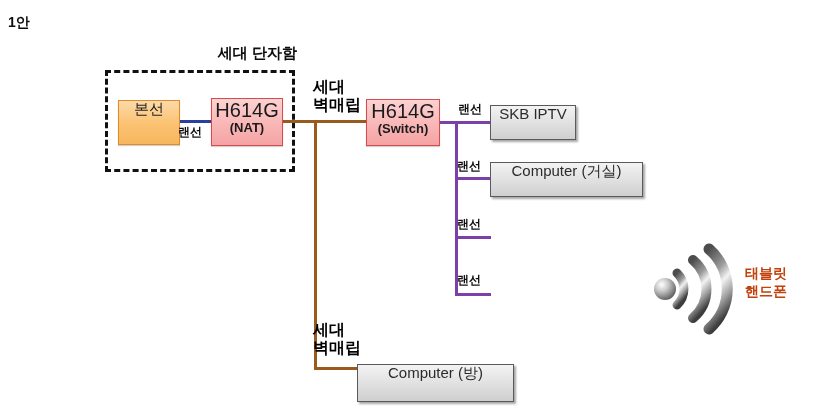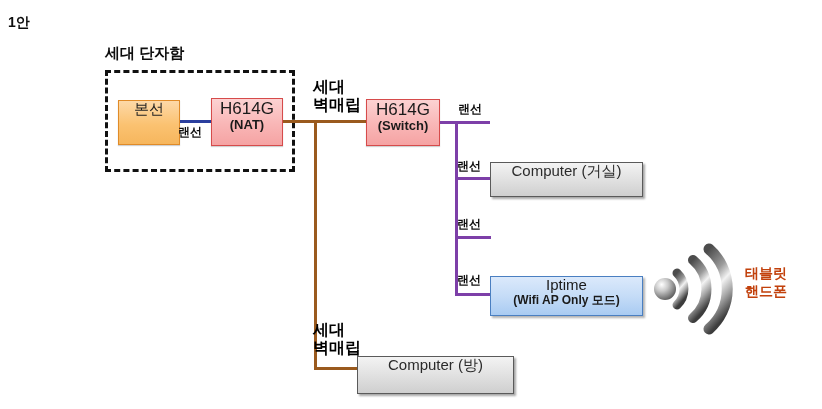--- a/index.html
+++ b/index.html
@@ -18,21 +18,21 @@
   
   #page-title{
     left:8px;top:14px;
     font-size:14px;font-weight:bold;color:#0d0d0d;
     letter-spacing:0px;
   }
 
   
   #enclosure-label{
     left:105px;top:44px;width:192px;
-    text-align:left;
+    text-align:right;
     font-size:15px;font-weight:bold;color:#0d0d0d;
   }
   #enclosure-box{
     left:105px;top:70px;width:190px;height:102px;
     border:3px dashed #111111;
     box-sizing:border-box;
     background:transparent;
   }
 
   
@@ -54,21 +54,21 @@
     font-size:15px;
     box-shadow:0 1px 1px rgba(0,0,0,.18);
   }
   
   .node-pink{
     background:linear-gradient(to bottom,#fcd2d2 0%,#f9b6b6 55%,#f5a3a3 100%);
     border:1px solid #d64b4b;
     color:#1a1a1a;
     box-shadow:0 1px 1px rgba(0,0,0,.18);
   }
-  .node-pink .l1{font-size:17px;}
+  .node-pink .l1{font-size:20px;}
   .node-pink .l2{font-size:13px;font-weight:bold;}
 
   
   .node-gray{
     background:linear-gradient(to bottom,#f3f3f3 0%,#e3e3e3 45%,#cfcfcf 100%);
     border:1px solid #5a5a5a;
     color:#2b2b2b;
     font-size:15px;
     box-shadow:2px 2px 2px rgba(0,0,0,.35);
   }
@@ -158,32 +158,31 @@
 
   <div class="abs wire wire-purple" style="left:455px;top:236px;width:36px;height:3px;"></div>
 
   <div class="abs wire wire-purple" style="left:455px;top:293px;width:36px;height:3px;"></div>
 
   <div class="abs cable-label" style="left:458px;top:101px;">랜선</div>
   <div class="abs cable-label" style="left:457px;top:158px;">랜선</div>
   <div class="abs cable-label" style="left:457px;top:216px;">랜선</div>
   <div class="abs cable-label" style="left:457px;top:272px;">랜선</div>
 
+  <div class="abs node node-gray" style="left:490px;top:105px;width:86px;height:35px;">
+    <span class="l1">SKB IPTV</span>
+  </div>
 
   <div class="abs node node-gray" style="left:490px;top:162px;width:153px;height:35px;">
     <span class="l1">Computer (거실)</span>
   </div>
 
 
-  <div class="abs node node-blue" style="left:490px;top:276px;width:153px;height:40px;">
-    <span class="l1">Iptime</span>
-    <span class="l2">(Wifi AP Only 모드)</span>
-  </div>
-
-  <div class="abs node node-gray" style="left:357px;top:356px;width:157px;height:38px;">
+
+  <div class="abs node node-gray" style="left:357px;top:364px;width:157px;height:38px;">
     <span class="l1">Computer (방)</span>
   </div>
 
   <div class="abs" id="wifi-icon">
     <svg width="82" height="92" viewBox="0 0 82 92" xmlns="http://www.w3.org/2000/svg">
       <defs>
         <linearGradient id="wifiGrad" x1="0" y1="0" x2="0.25" y2="1">
           <stop offset="0%" stop-color="#4c4c4c"></stop>
           <stop offset="35%" stop-color="#9b9b9b"></stop>
           <stop offset="55%" stop-color="#f2f2f2"></stop>

